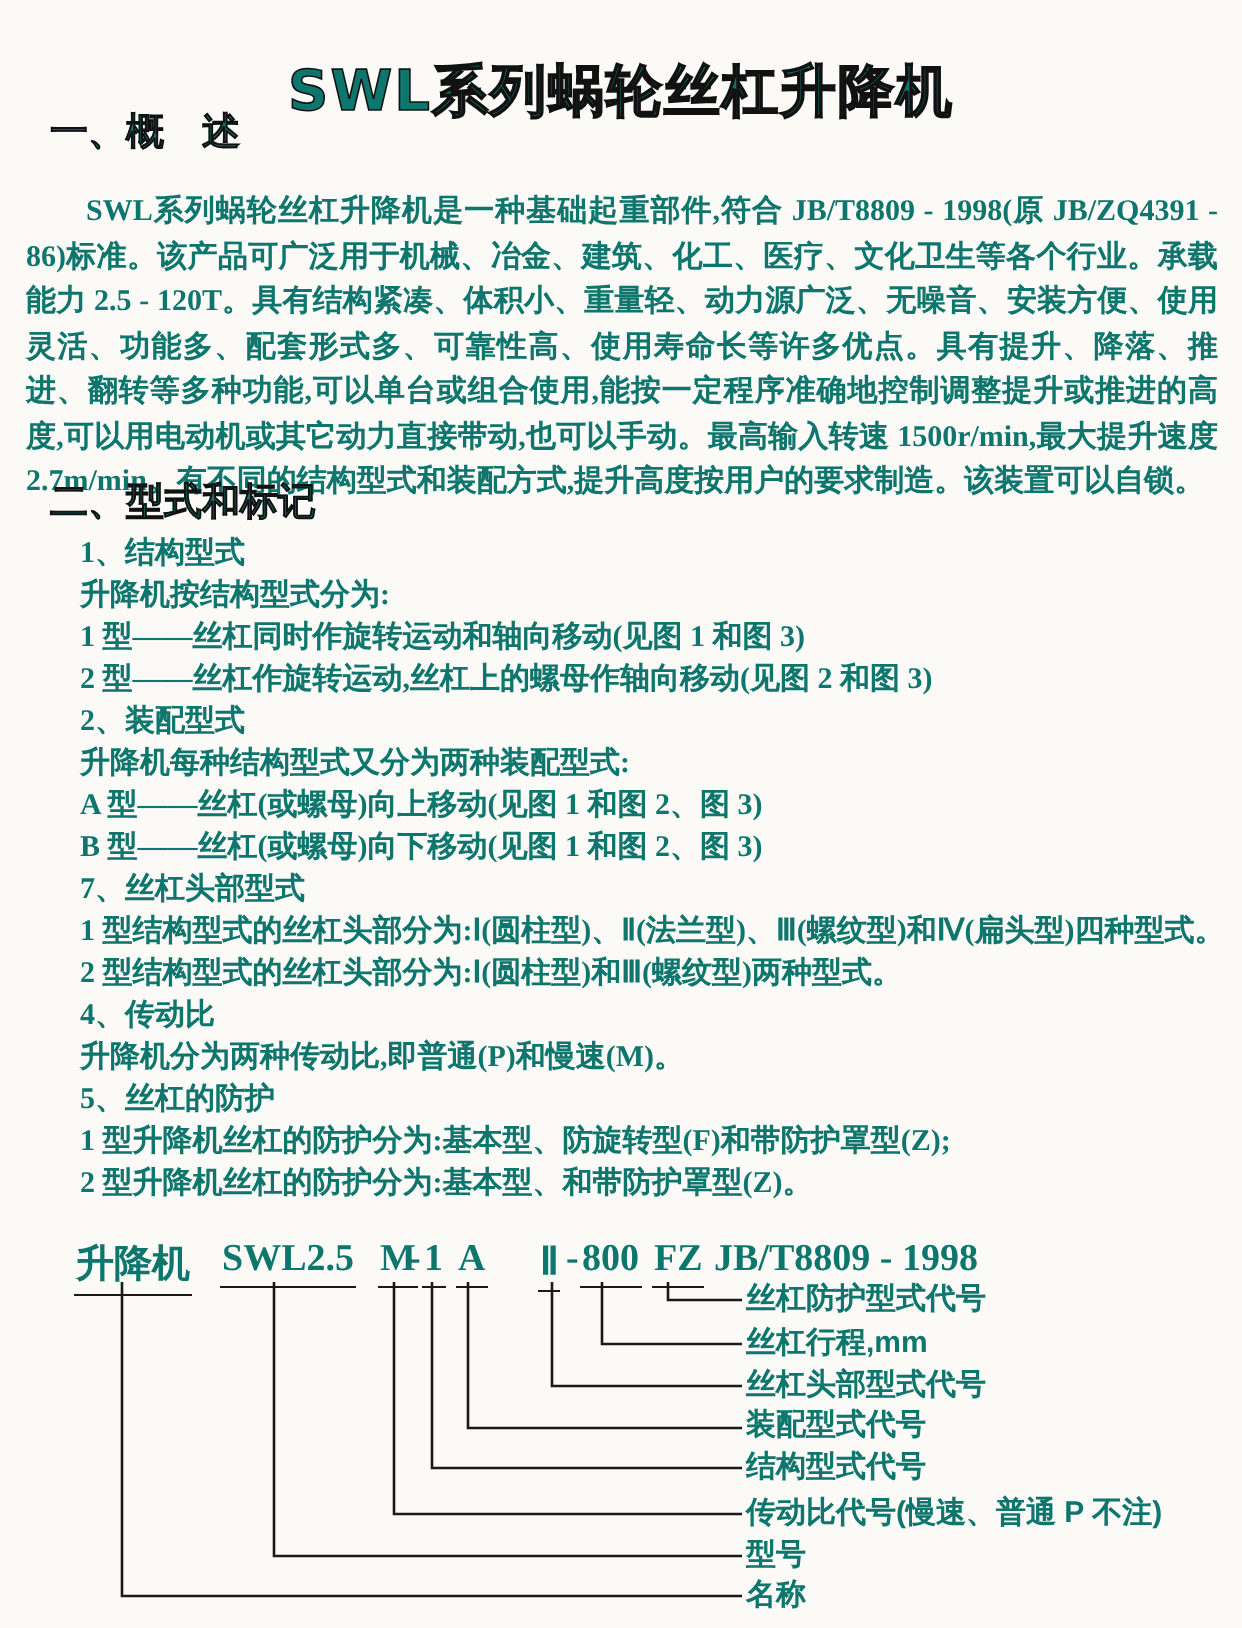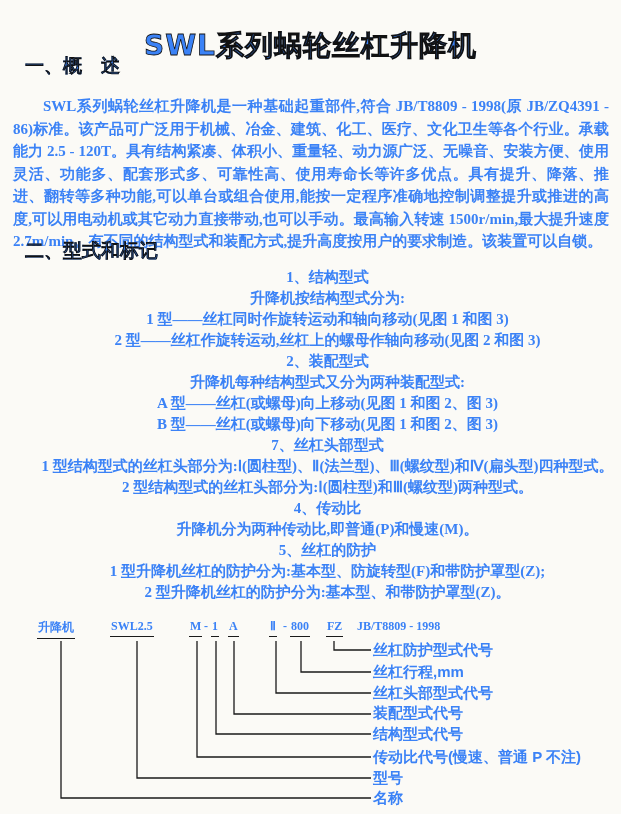--- a/index.html
+++ b/index.html
@@ -5,21 +5,21 @@
   html,body { margin:0; padding:0; }
   body {
     background:#e8e8e6;
     font-family:"Liberation Sans","DejaVu Sans",sans-serif;
   }
   .page {
     position:relative;
     width:621px; height:814px;
     margin:0 auto;
     background:#fbfaf6;
-    color:#3b82f6;
+    color:#0f766e;
     overflow:hidden;
   }
   .doc-title {
     position:absolute; left:0; top:8px; width:100%;
     text-align:center;
     font-size:28px; font-weight:900;
     letter-spacing:1px;
     -webkit-text-stroke:0.8px #111;
     font-family:"DejaVu Sans","Liberation Sans",sans-serif;
   }
@@ -37,28 +37,27 @@
   }
   .overview-para {
     position:absolute; left:13px; top:80px; width:596px;
     line-height:22.5px;
     text-align:justify;
     text-indent:2em;
   }
   .type-list {
     position:absolute; left:40px; top:267px; width:575px;
     line-height:21px;
-    text-align:center;
   }
   .type-list div { white-space:nowrap; }
   
   .mark-row { position:absolute; left:0; top:619px; width:621px; height:22px; }
   .mark-item {
     position:absolute; top:0;
-    font-size:12px; font-weight:600;
+    font-size:19px; font-weight:600;
     font-family:"Liberation Serif","Liberation Sans",sans-serif;
     white-space:nowrap;
   }
   .u { border-bottom:1.6px solid #1a1a1a; padding:0 1px 2px 1px; display:inline-block; }
   .mark-lines { position:absolute; left:0; top:641px; }
   .mark-lines polyline { fill:none; stroke:#1a1a1a; stroke-width:1.3; }
   .mark-label {
     position:absolute; left:373px;
     font-size:15px; font-weight:600;
     white-space:nowrap; line-height:18px;

